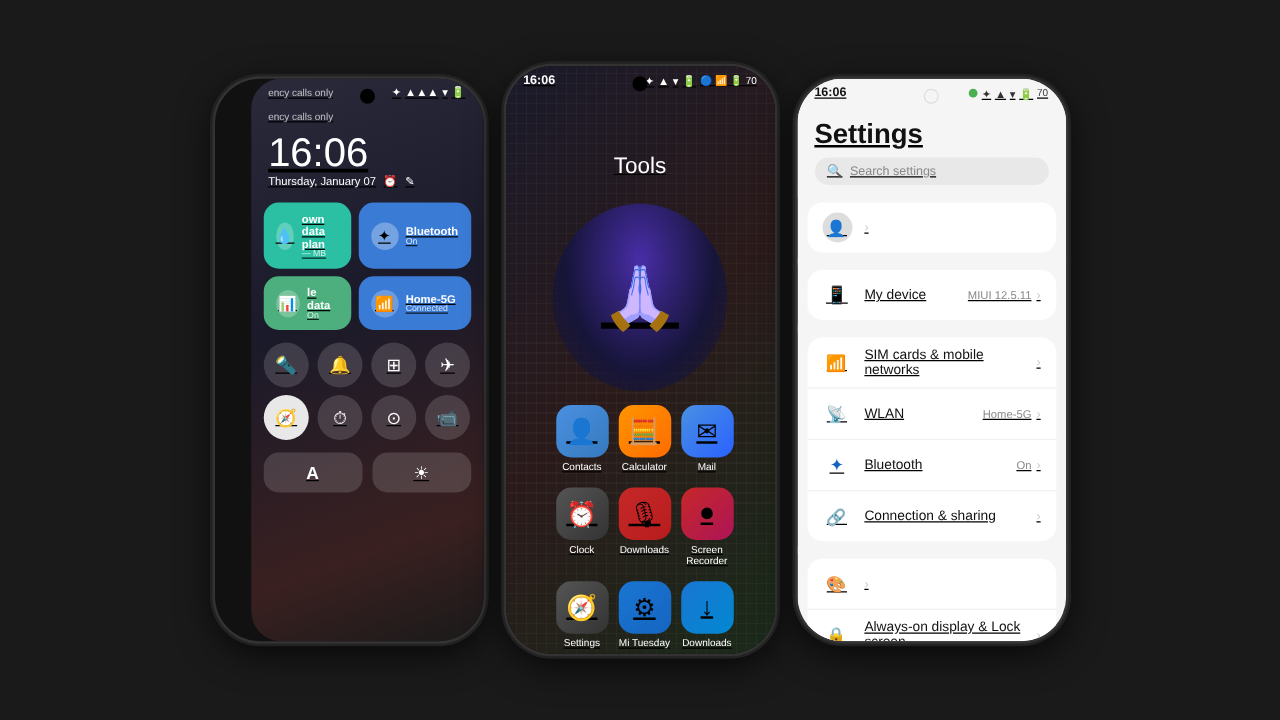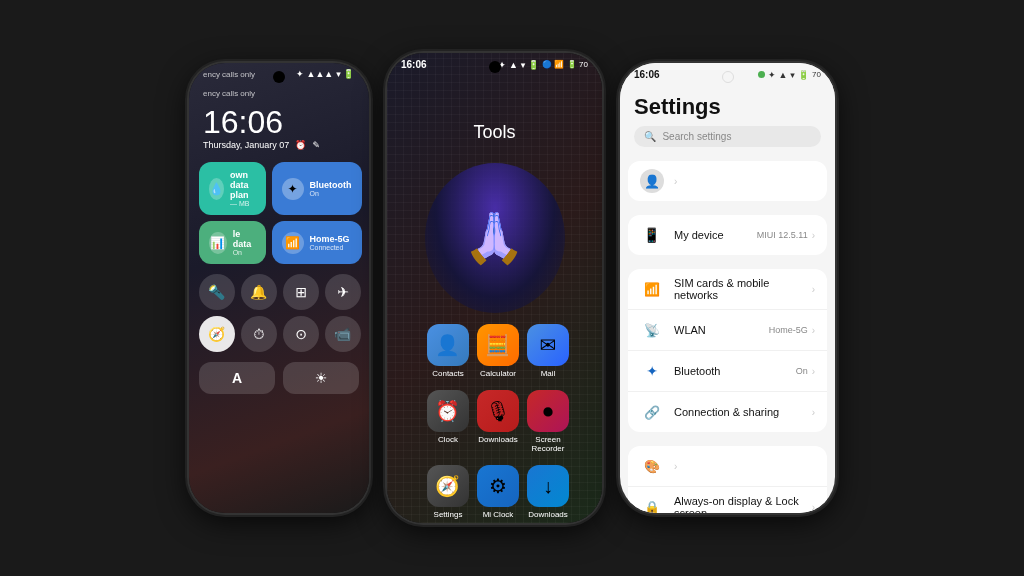--- a/index.html
+++ b/index.html
@@ -36,30 +36,31 @@
       content: '';
       position: absolute;
       left: -3px;
       top: 80px;
       width: 3px;
       height: 60px;
       background: #333;
       border-radius: 2px 0 0 2px;
     }
 
-    .phone-1 { width: 180px; height: 450px; }
+    .phone-1 { width: 215px; height: 450px; padding-left: 29px; }
     .phone-2 { width: 215px; height: 470px; }
     .phone-3 { width: 215px; height: 450px; }
 
     .phone-screen {
       width: 100%;
       height: 100%;
       border-radius: 24px;
       overflow: hidden;
       position: relative;
+      text-decoration: underline;
     }
 
     
     .status-bar {
       display: flex;
       justify-content: space-between;
       align-items: center;
       padding: 6px 14px 2px;
       font-size: 9px;
       color: white;
@@ -555,21 +556,21 @@
         </div>
 
         <div class="app-grid-section">
           <div class="app-grid">
             <div class="app-item">
               <div class="app-icon compass">🧭</div>
               <span class="app-label">Settings</span>
             </div>
             <div class="app-item">
               <div class="app-icon mi-remote">⚙</div>
-              <span class="app-label">Mi Clock</span>
+              <span class="app-label">Mi Tuesday</span>
             </div>
             <div class="app-item">
               <div class="app-icon downloads">↓</div>
               <span class="app-label">Downloads</span>
             </div>
           </div>
         </div>
       </div>
     </div>
   </div>

